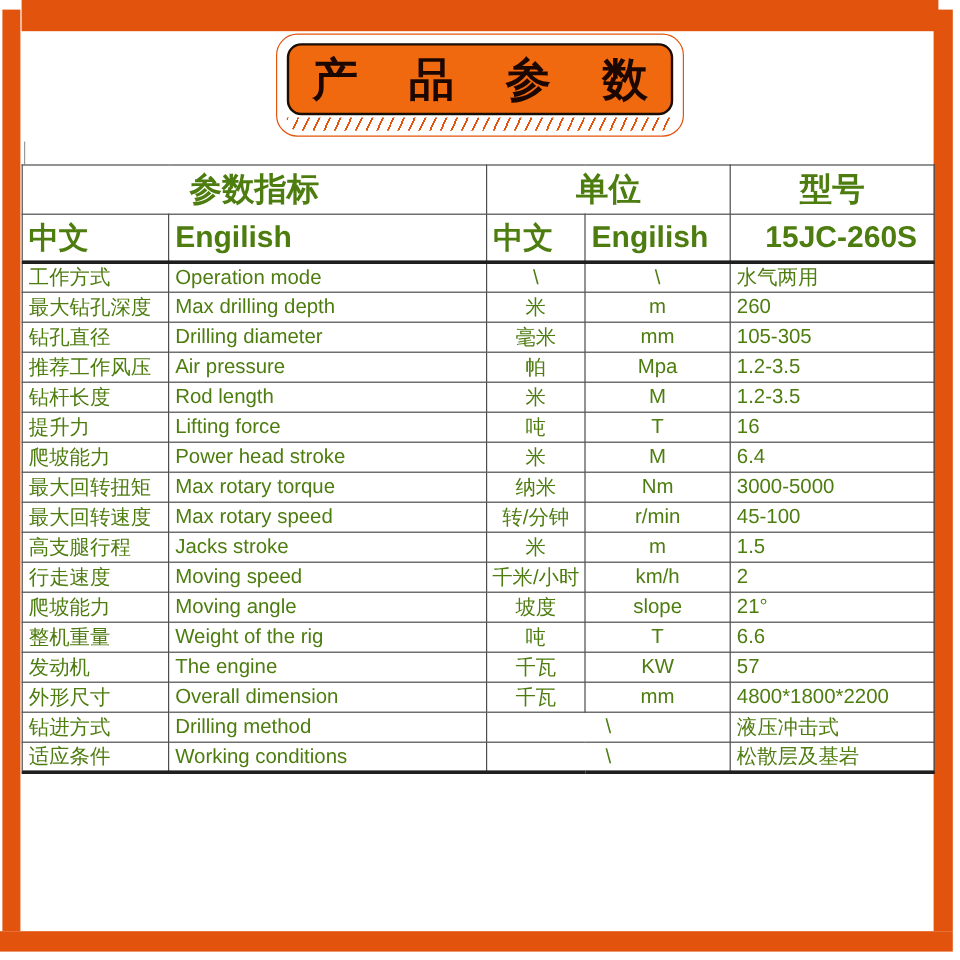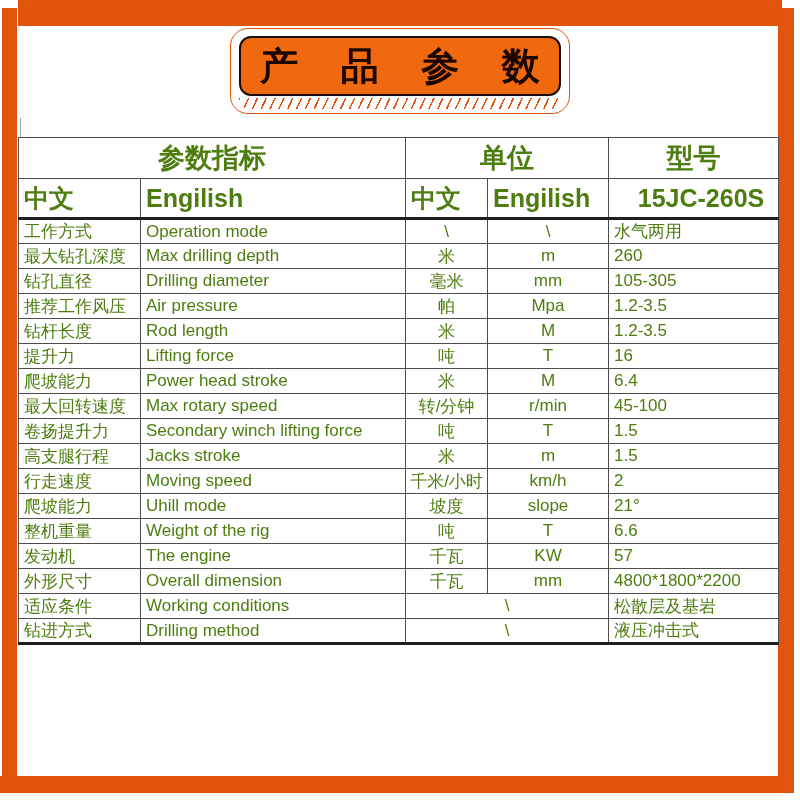--- a/index.html
+++ b/index.html
@@ -138,50 +138,50 @@
         <td class="">16</td>
       </tr>
       <tr class="dr">
         <td class="">爬坡能力</td>
         <td class="en">Power head stroke</td>
         <td class="c-center">米</td>
         <td class="c-center">M</td>
         <td class="">6.4</td>
       </tr>
       <tr class="dr">
+        <td class="">最大回转扭矩</td>
+        <td class="en">Max rotary  torque</td>
+        <td class="c-center">纳米</td>
+        <td class="c-center">Nm</td>
+        <td class="">3000-5000</td>
+      </tr>
+      <tr class="dr">
         <td class="">最大回转速度</td>
         <td class="en">Max rotary speed</td>
         <td class="c-center">转/分钟</td>
         <td class="c-center">r/min</td>
         <td class="">45-100</td>
       </tr>
       <tr class="dr">
-        <td class="">卷扬提升力</td>
-        <td class="en">Secondary winch lifting force</td>
-        <td class="c-center">吨</td>
-        <td class="c-center">T</td>
-        <td class="">1.5</td>
-      </tr>
-      <tr class="dr">
         <td class="hl">高支腿行程</td>
         <td class="en">Jacks stroke</td>
         <td class="c-center">米</td>
         <td class="c-center">m</td>
         <td class="">1.5</td>
       </tr>
       <tr class="dr">
         <td class="">行走速度</td>
         <td class="en">Moving speed</td>
         <td class="c-center">千米/小时</td>
         <td class="c-center">km/h</td>
         <td class="">2</td>
       </tr>
       <tr class="dr">
         <td class="">爬坡能力</td>
-        <td class="en">Uhill mode</td>
+        <td class="en">Moving angle</td>
         <td class="c-center">坡度</td>
         <td class="c-center">slope</td>
         <td class="">21°</td>
       </tr>
       <tr class="dr">
         <td class="">整机重量</td>
         <td class="en">Weight of the rig</td>
         <td class="c-center">吨</td>
         <td class="c-center">T</td>
         <td class="">6.6</td>
@@ -194,25 +194,25 @@
         <td class="">57</td>
       </tr>
       <tr class="dr">
         <td class="">外形尺寸</td>
         <td class="en">Overall dimension</td>
         <td class="c-center">千瓦</td>
         <td class="c-center">mm</td>
         <td class="">4800*1800*2200</td>
       </tr>
       <tr class="dr">
+        <td class="">钻进方式</td>
+        <td class="en">Drilling method</td>
+        <td class="c-center" colspan="2">\</td>
+        <td class="">液压冲击式</td>
+      </tr>
+      <tr class="dr">
         <td class="">适应条件</td>
         <td class="en">Working  conditions</td>
         <td class="c-center" colspan="2">\</td>
         <td class="">松散层及基岩</td>
       </tr>
-      <tr class="dr">
-        <td class="">钻进方式</td>
-        <td class="en">Drilling method</td>
-        <td class="c-center" colspan="2">\</td>
-        <td class="">液压冲击式</td>
-      </tr>
     </tbody>
 </table>
 
 </body></html>

